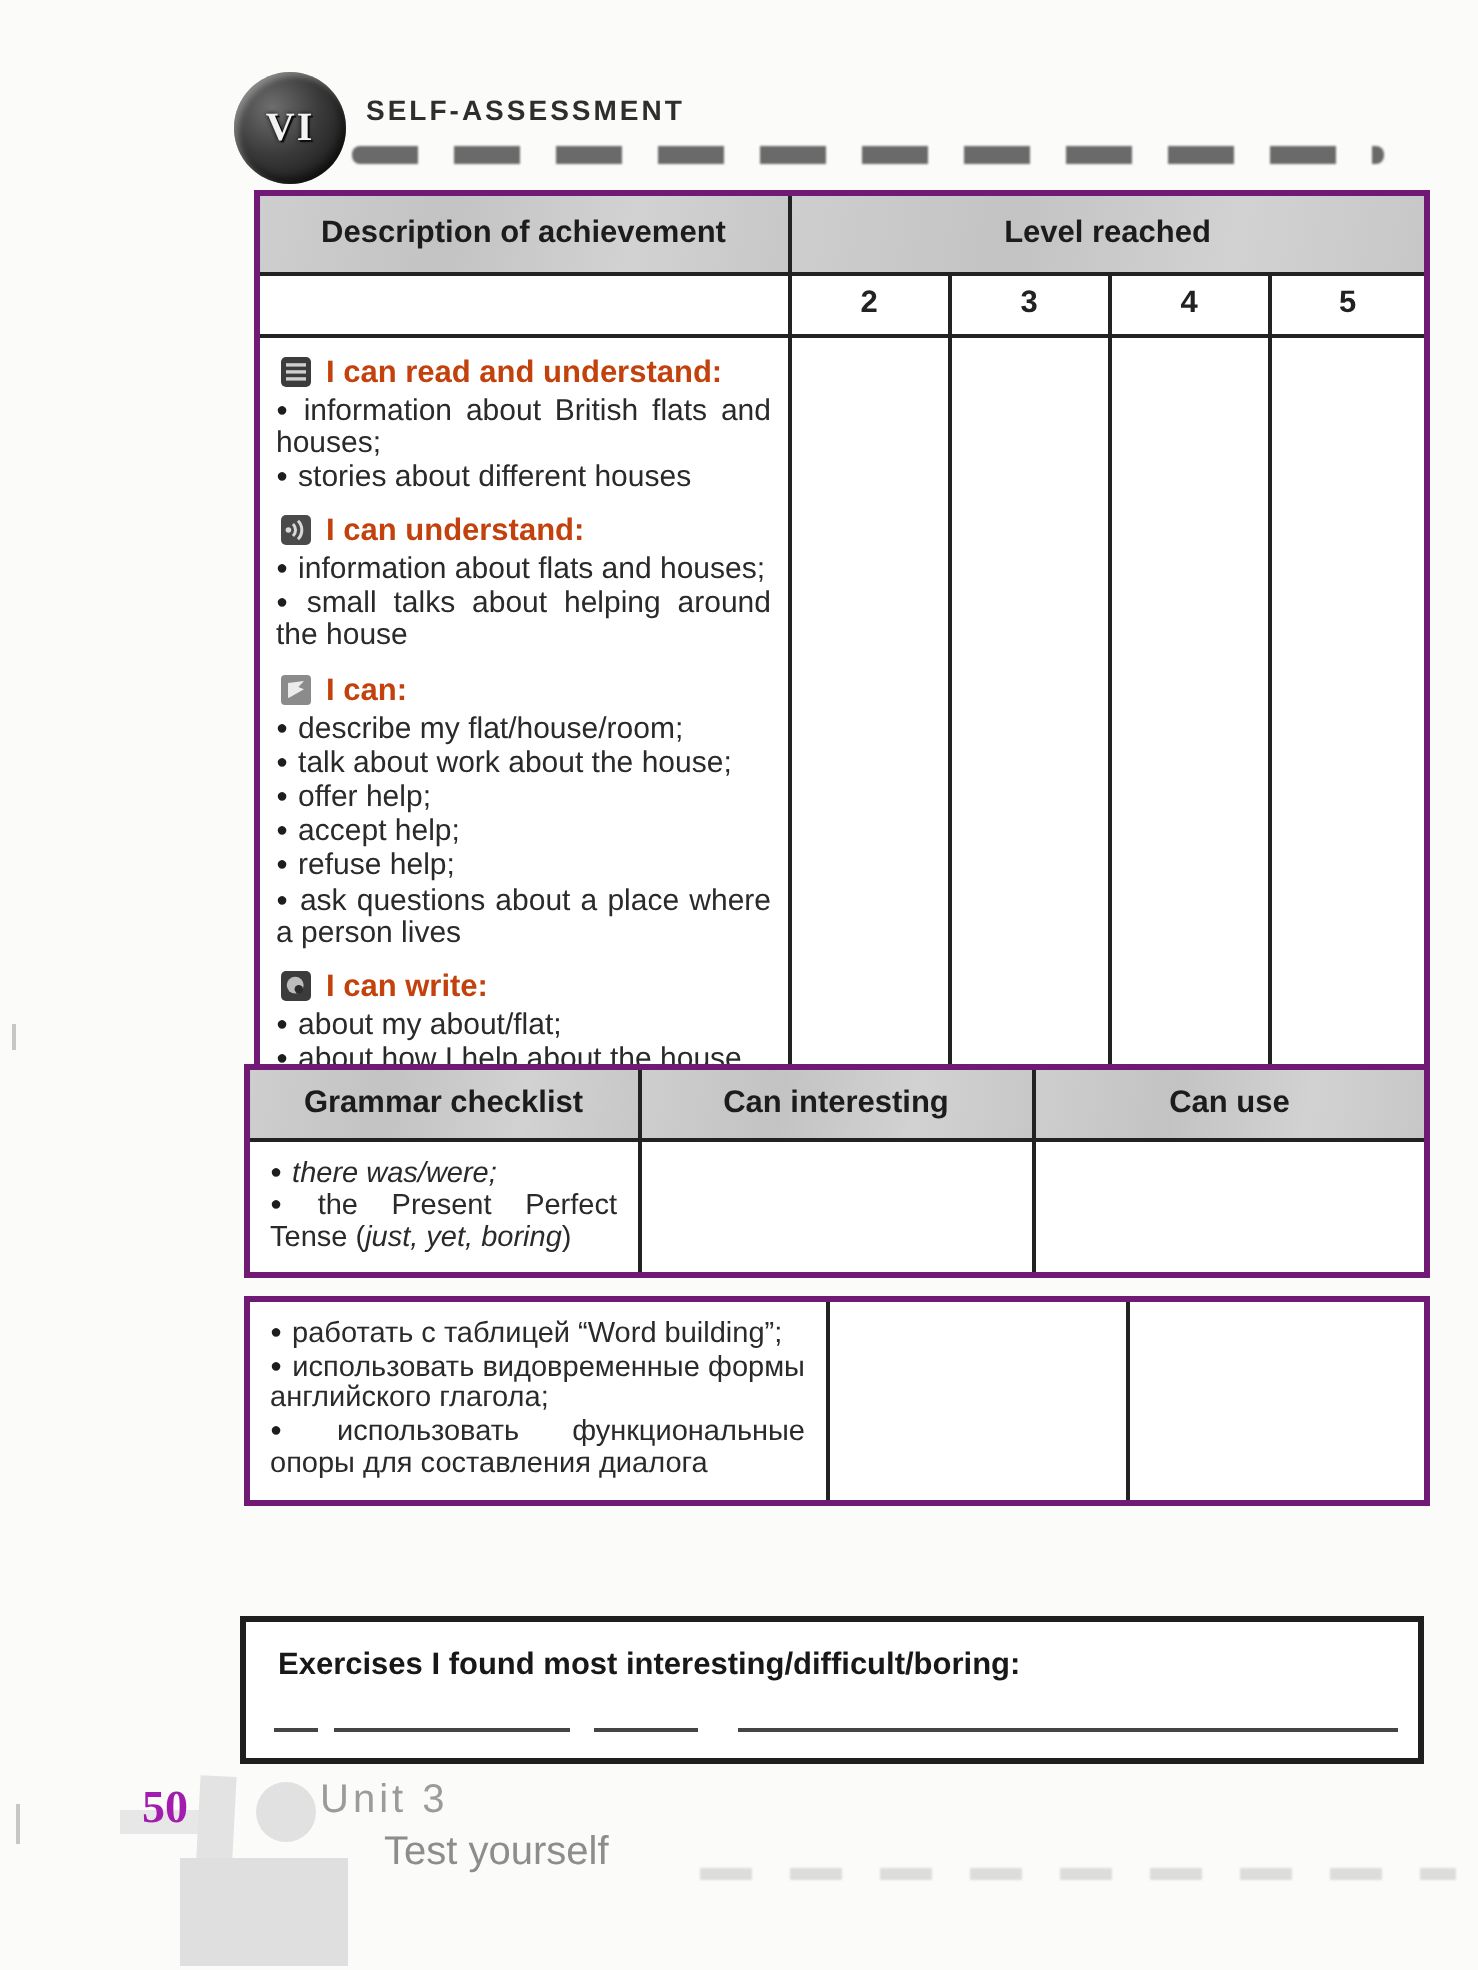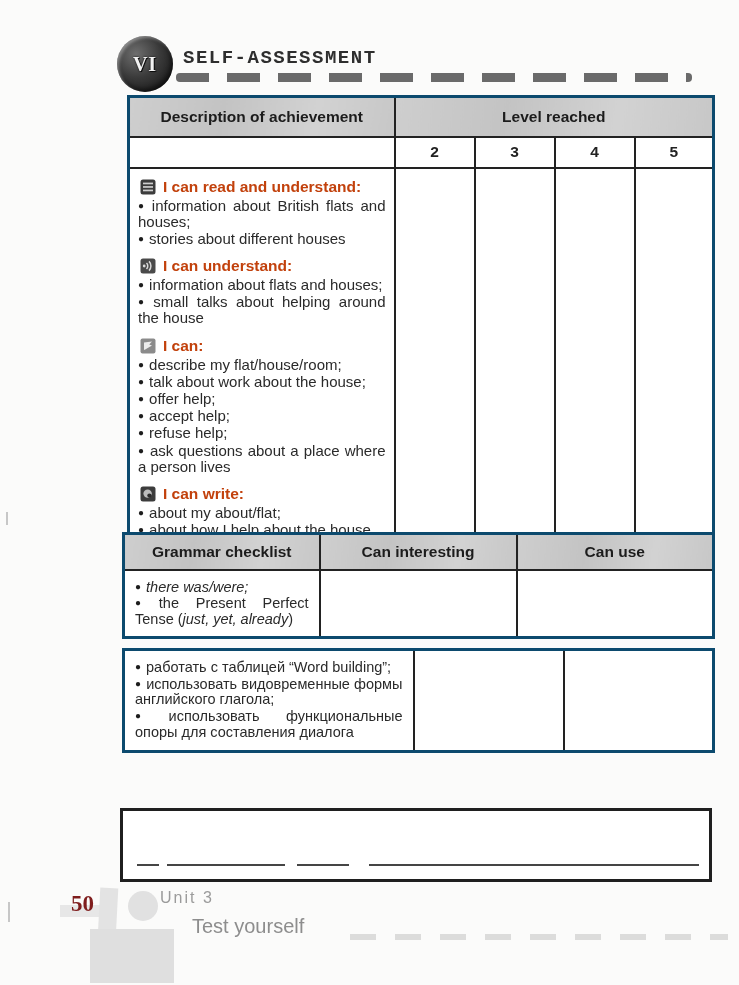--- a/index.html
+++ b/index.html
@@ -15,31 +15,31 @@
     box-shadow:inset 2px 2px 3px rgba(255,255,255,.35), inset -2px -3px 5px rgba(0,0,0,.55);
     display:flex;align-items:center;justify-content:center;
   }
   .badge span{
     color:#f2f2f2;font-weight:bold;font-size:20px;letter-spacing:1px;
     text-shadow:0 0 2px #000, 1px 1px 0 #111;
     font-family:"Liberation Serif","DejaVu Serif",serif;
   }
   .page-title{
     position:absolute;left:183px;top:47px;
-    font-size:19px;font-weight:bold;letter-spacing:1.5px;color:#2e2e2e;font-family:Liberation Mono, monospace;
+    font-size:14px;font-weight:bold;letter-spacing:1.5px;color:#2e2e2e;
   }
   .title-dashes{
     position:absolute;left:176px;top:73px;width:516px;height:9px;
     background:repeating-linear-gradient(90deg,
       rgba(80,80,80,.85) 0 33px, rgba(0,0,0,0) 33px 51px);
     filter:blur(.6px);border-radius:4px;
   }
   
   table{position:absolute;border-collapse:collapse;table-layout:fixed;background:#fff;}
-  table{border:3px solid #0c4a6e;padding-left:32px;}
+  table{border:3px solid #701a75;padding-left:32px;}
   td{border:2px solid #222;padding:0;vertical-align:top;font-size:15px;}
   td.grey{
     background:linear-gradient(100deg,#cecece 0%,#c3c3c3 35%,#d2d2d2 70%,#c7c7c7 100%);
     text-align:center;vertical-align:middle;font-weight:bold;font-size:15.5px;color:#1c1c1c;
   }
   td.lvl{ text-align:center;vertical-align:middle;font-weight:bold;font-size:15.5px;}
   .t1{left:127px;top:95px;width:585px;}
   .t2{left:122px;top:532px;width:590px;}
   .t3{left:122px;top:648px;width:590px;}
   td.desc{padding:6px 8px 4px 8px;}
@@ -69,25 +69,25 @@
       #454545 232px 100%);
   }
   
   .stamp{position:absolute;left:52px;top:885px;width:130px;height:100px;}
   .stamp div{position:absolute;background:#e3e3e3;}
   .st1{left:46px;top:3px;width:18px;height:88px;transform:rotate(3deg);}
   .st2{left:8px;top:20px;width:46px;height:12px;background:#e7e7e7!important;}
   .st3{left:38px;top:44px;width:84px;height:54px;background:#dfdfdf!important;}
   .st4{left:76px;top:6px;width:30px;height:30px;border-radius:50%;background:#e1e1e1!important;}
   .page-num{
-    position:absolute;left:71px;top:891px;font-size:23px;font-weight:bold;color:#7f1d1d;
+    position:absolute;left:71px;top:891px;font-size:23px;font-weight:bold;color:#a21caf;
     font-family:"Liberation Serif","DejaVu Serif",serif;
   }
   .unit-label{
-    position:absolute;left:160px;top:889px;font-size:16px;color:#9b9b9b;
+    position:absolute;left:160px;top:889px;font-size:20px;color:#9b9b9b;
     letter-spacing:2px;filter:blur(.3px);text-align:right;
   }
   .footer-sub{
     position:absolute;left:192px;top:915px;font-size:20px;color:#8d8d8d;filter:blur(.3px);
   }
   .footer-dashes{
     position:absolute;left:350px;top:934px;width:378px;height:6px;
     background:repeating-linear-gradient(90deg,#b7b7b7 0 26px, transparent 26px 45px);
     opacity:.45;filter:blur(.5px);
   }
@@ -206,21 +206,21 @@
     </colgroup>
   <tbody>
       <tr style="height:36px">
     <td class="grey">Grammar checklist</td>
     <td class="grey">Can interesting</td>
     <td class="grey">Can use</td>
   </tr>
   <tr style="height:61px">
     <td class="cell-pad">
       <div class="li"><span class="blt">●</span><i>there was/were;</i></div>
-      <div class="li"><span class="blt">●</span><span>the Present Perfect Tense (</span><i>just, yet, already</i><span>)</span></div>
+      <div class="li"><span class="blt">●</span><span>the Present Perfect Tense (</span><i>just, yet, boring</i><span>)</span></div>
     </td>
     <td></td>
     <td></td>
   </tr>
 </tbody>
   </table>
 
 <table class="t3">
   <colgroup>
       <col style="width:290px">
@@ -234,20 +234,21 @@
       <div class="li"><span class="blt">●</span><span>использовать видовременные формы английского глагола;</span></div>
       <div class="li"><span class="blt">●</span><span>использовать функциональные опоры для составления диалога</span></div>
     </td>
     <td></td>
     <td></td>
   </tr>
 </tbody>
   </table>
 
 <div class="ex-box">
+  <div class="ex-label">Exercises I found most interesting/difficult/boring:</div>
   <div class="ex-line"></div>
 </div>
 
 <div class="stamp">
   <div class="st2"></div>
   <div class="st1"></div>
   <div class="st3"></div>
   <div class="st4"></div>
 </div>
 <div class="page-num">50</div>

